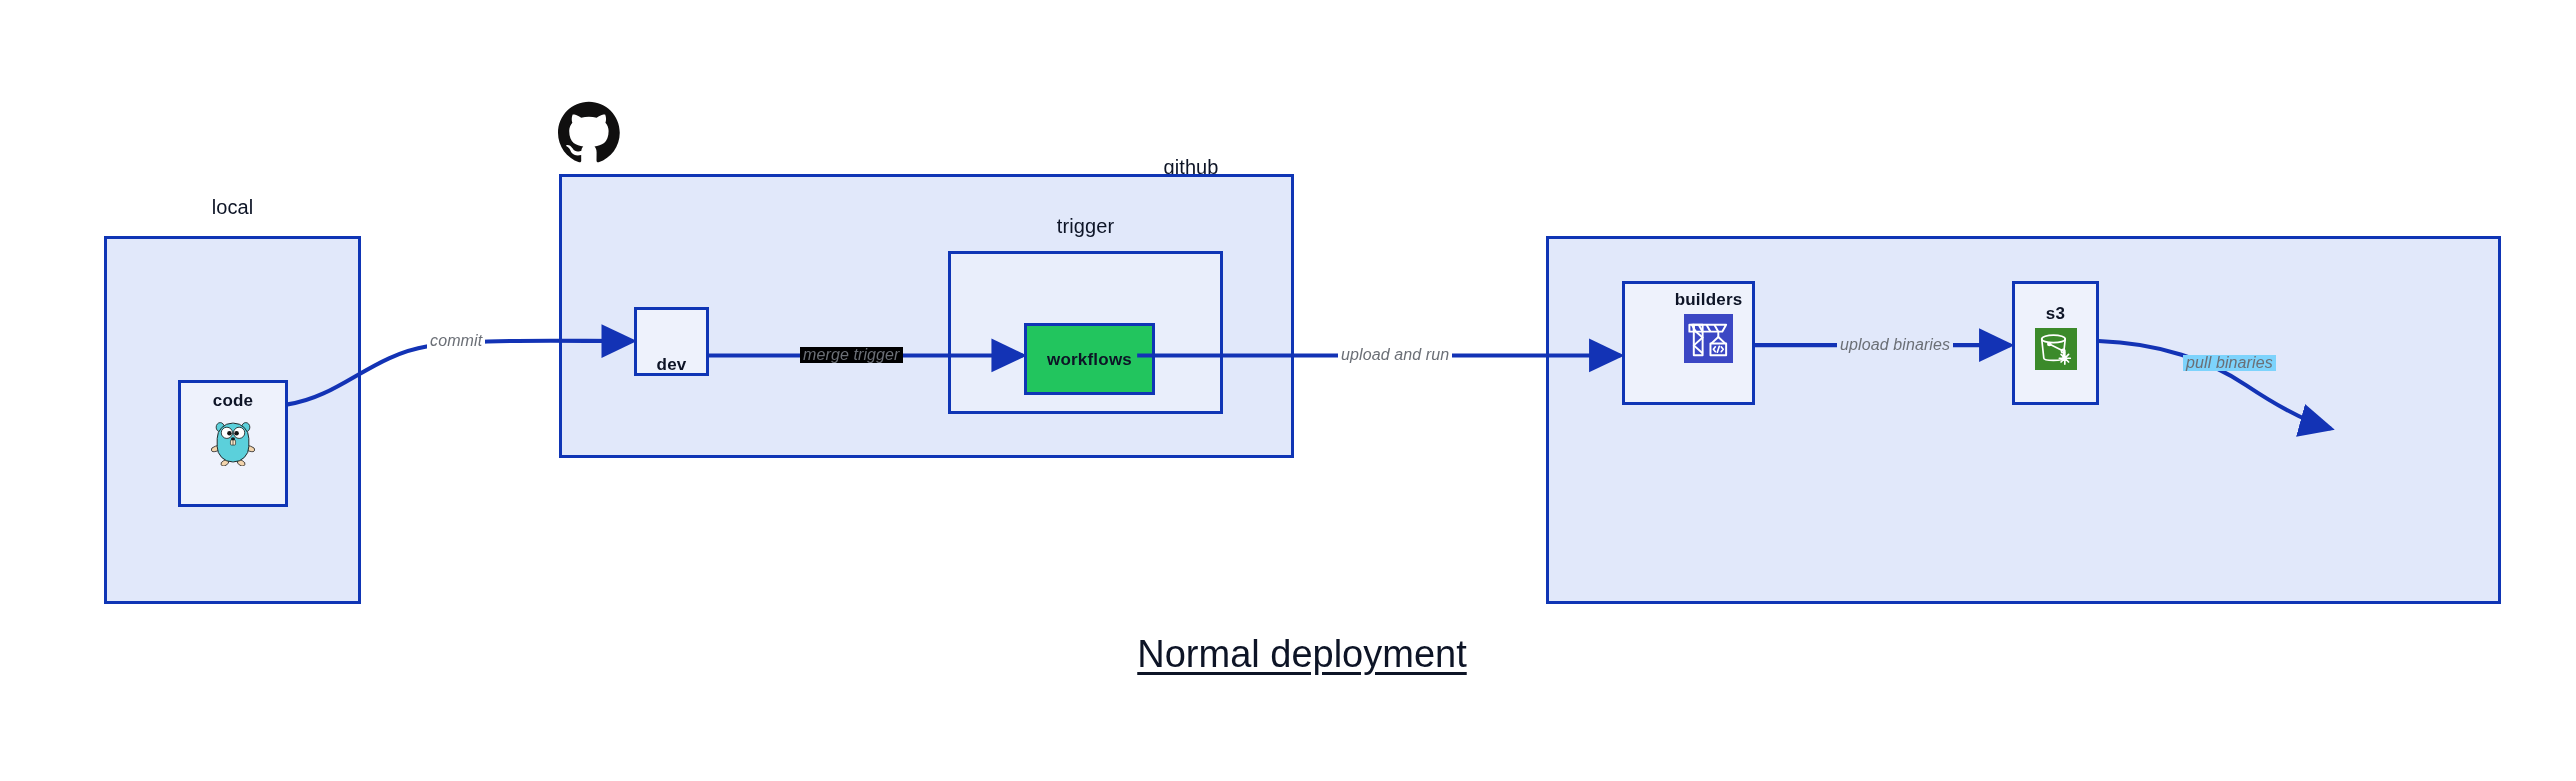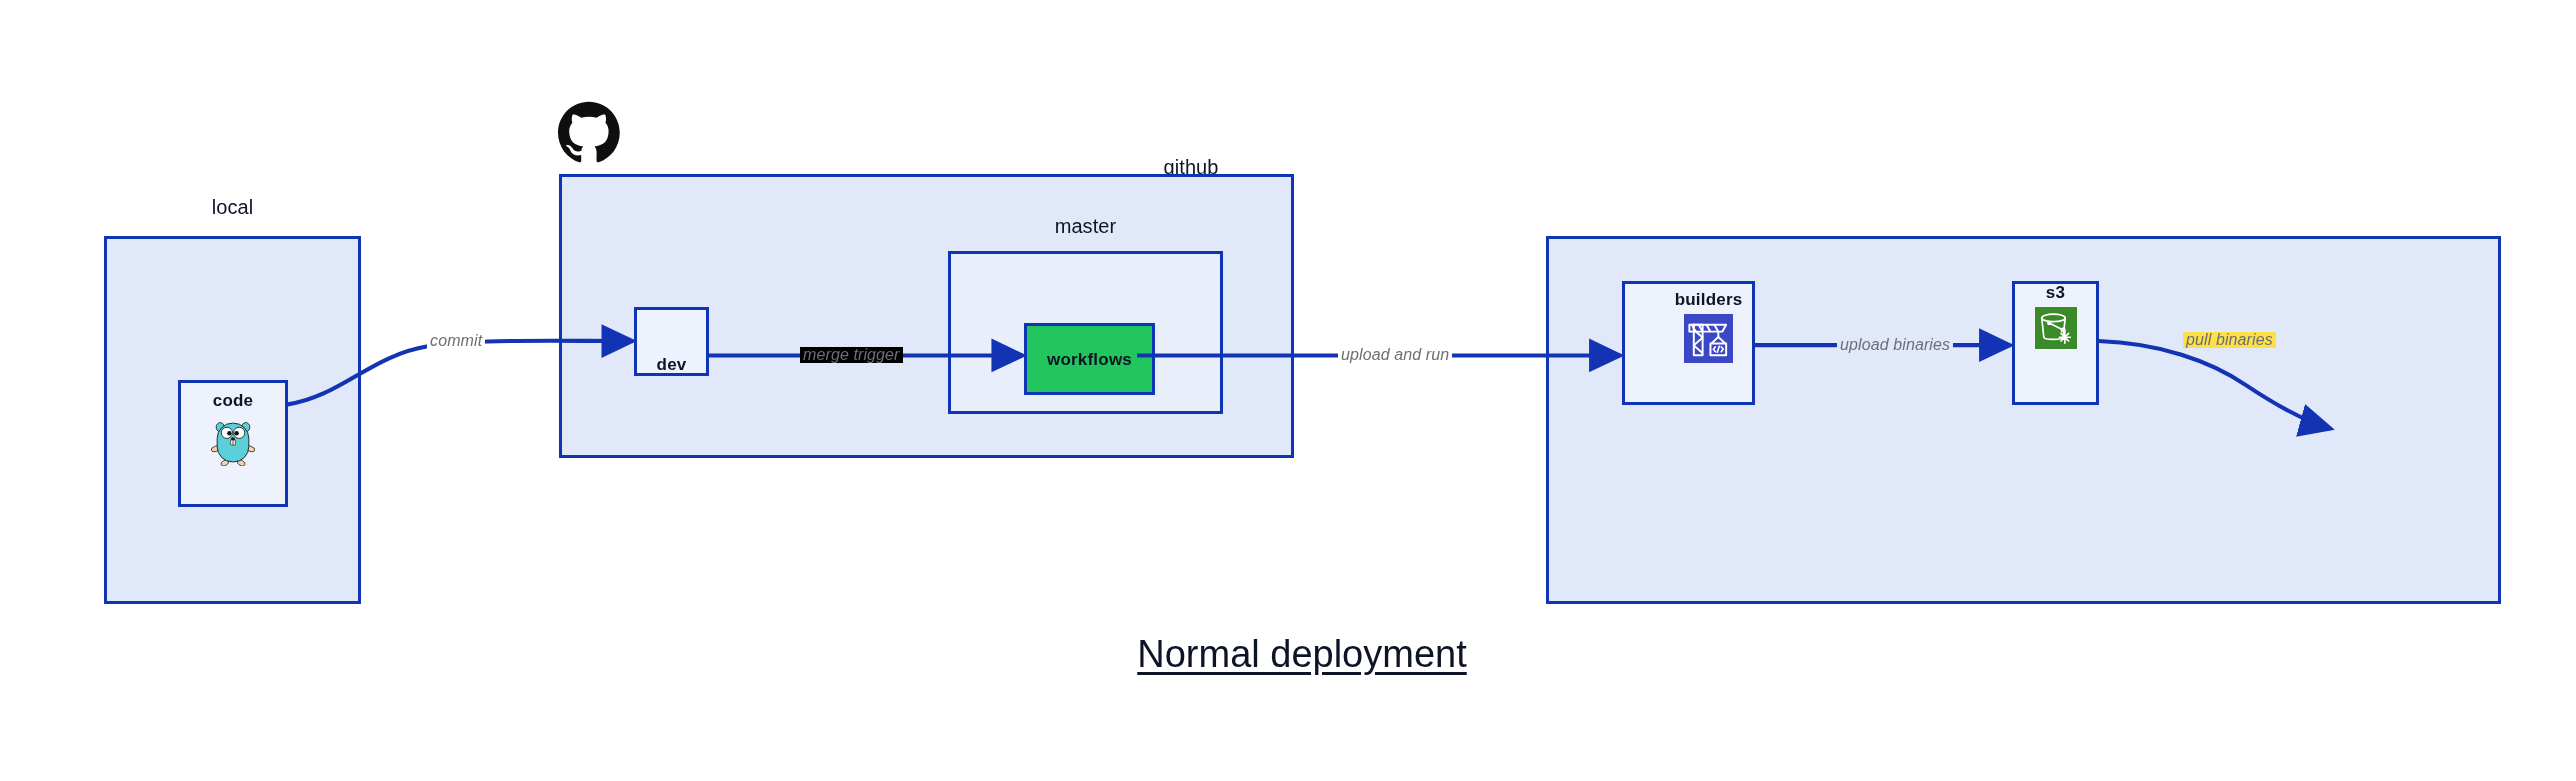--- a/index.html
+++ b/index.html
@@ -131,21 +131,21 @@
     </svg>
   </span>
 
   <div class="group-label" style="left:1088px; top:157px; width:206px; text-align:center;">github</div>
   <div class="group" style="left:559px; top:174px; width:735px; height:284px;"></div>
 
   <div class="node" style="left:634px; top:307px; width:75px; height:69px; justify-content:flex-end;">
     <span class="node-label">dev</span>
   </div>
 
-  <div class="group-label" style="left:948px; top:216px; width:275px; text-align:center;">master</div>
+  <div class="group-label" style="left:948px; top:216px; width:275px; text-align:center;">trigger</div>
   <div class="group" style="left:948px; top:251px; width:275px; height:163px; background:#e9eefb;"></div>
 
   <div class="node" style="left:1024px; top:323px; width:131px; height:72px; justify-content:center; background:#22c55e;">
     <span class="node-label">workflows</span>
   </div>
 
   <div class="group" style="left:1546px; top:236px; width:955px; height:368px;"></div>
 
   <div class="node" style="left:1622px; top:281px; width:133px; height:124px; padding-top:7.2px;padding-left:40px;">
     <span class="node-label">builders</span>
@@ -169,21 +169,21 @@
         </g>
         <g fill="none" stroke="#ffffff" stroke-width="3.4" stroke-linecap="round" stroke-linejoin="round">
           <path d="M64 67 L60 72 L64 77"></path>
           <path d="M76 67 L80 72 L76 77"></path>
           <path d="M72 66 L68 78"></path>
         </g>
       </svg>
     </span>
   </div>
 
-  <div class="node" style="left:2012px; top:281px; width:87px; height:124px; padding-top:0;">
+  <div class="node" style="left:2012px; top:281px; width:87px; height:124px; padding-top:21px;">
     <span class="node-label">s3</span>
     <span class="node-icon" style="margin-top:6.2px;">
       <svg width="42" height="42" viewBox="0 0 100 100" xmlns="http://www.w3.org/2000/svg">
         <rect x="0" y="0" width="100" height="100" fill="#3b8a2a"></rect>
         <g stroke="#ffffff" stroke-width="4" fill="none" stroke-linecap="round" stroke-linejoin="round">
 
           <ellipse cx="44" cy="26" rx="28" ry="9"></ellipse>
           <path d="M16 26 L21 72 C21 79 67 79 67 72 L72 26"></path>
 
           <path d="M34 38 L66 54"></path>
@@ -213,18 +213,18 @@
 
     <path d="M3406,670 L3902,670" fill="none" stroke="#1333b5" stroke-width="8" marker-end="url(#ah)"></path>
 
     <path d="M4073,662 C 4190,666 4290,700 4360,748 C 4420,788 4480,820 4524,832" fill="none" stroke="#1333b5" stroke-width="8" marker-end="url(#ah)"></path>
   </svg>
 
   <div class="edge-label" style="left:427px; top:333px; background:#ffffff; padding:0 3.1px;">commit</div>
   <div class="edge-label" style="left:800px; top:347px; background:#000000; padding:0 3.1px;">merge trigger</div>
   <div class="edge-label" style="left:1338px; top:347px; background:#ffffff; padding:0 3.1px;">upload and run</div>
   <div class="edge-label" style="left:1837px; top:337px; background:#e1e8fa; padding:0 3.1px;">upload binaries</div>
-  <div class="edge-label" style="left:2183px; top:332px; background:#fde047; padding:0 3.1px;">pull binaries</div>
+  <div class="edge-label" style="left:2183px; top:355px; background:#7dd3fc; padding:0 3.1px;">pull binaries</div>
 
   <div id="diagram-title" style="left:0; top:635px; width:2604px; text-align:center;">Normal deployment</div>
 
 </div>
 
 
 </body></html>

